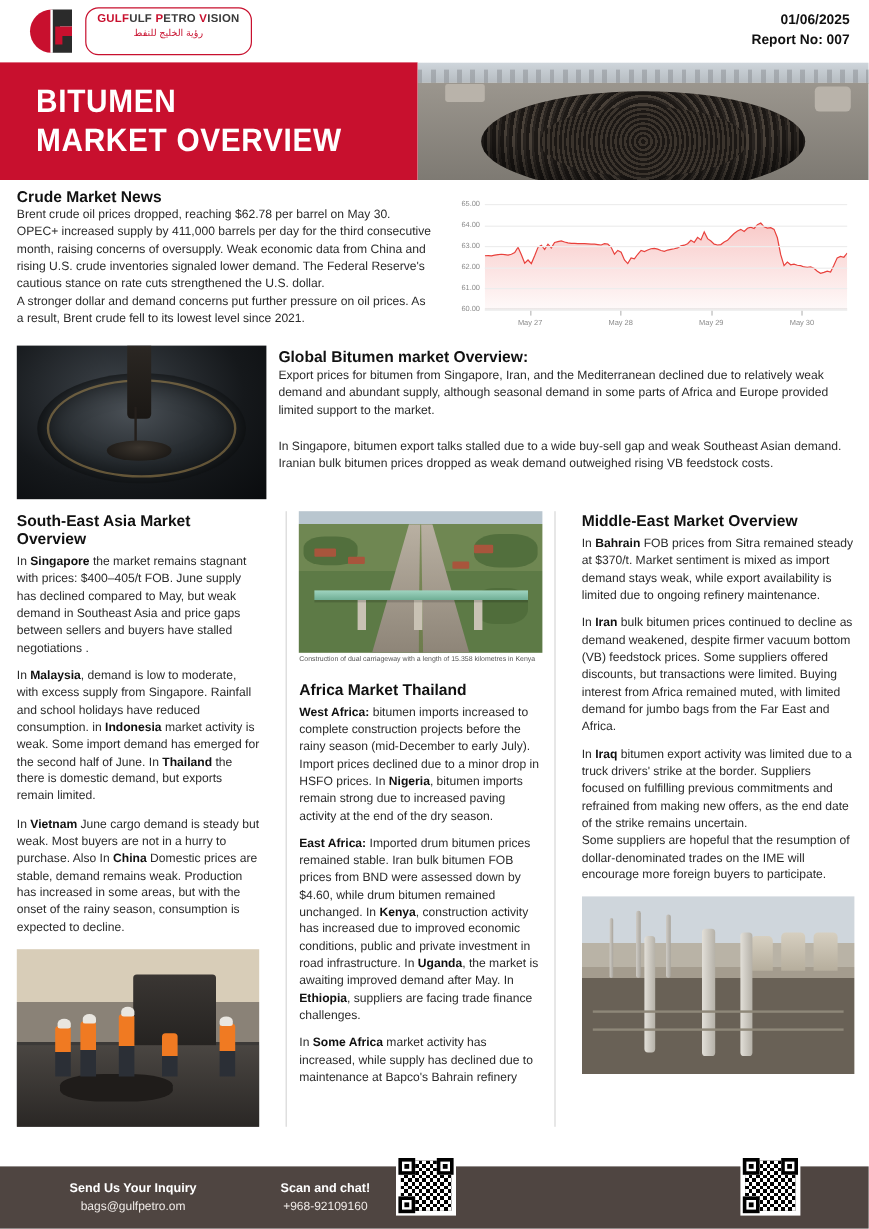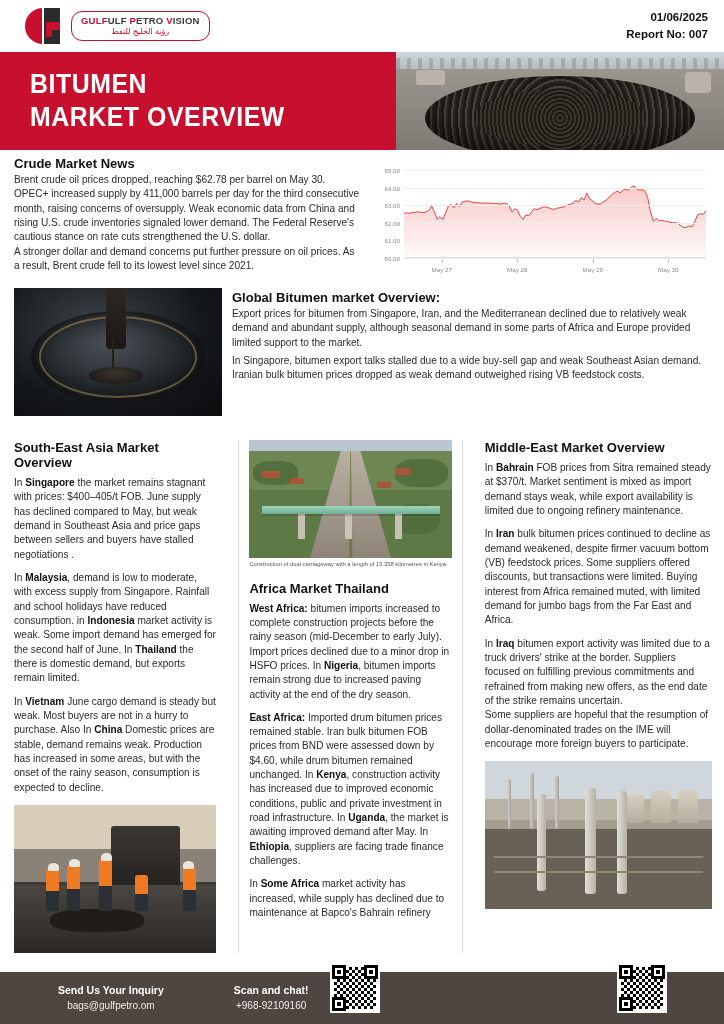--- a/index.html
+++ b/index.html
@@ -14,38 +14,38 @@
 
   
   .header {
     height: 52px;
     display: flex;
     align-items: center;
     justify-content: space-between;
     padding: 0 16px 0 22px;
     background: #ffffff;
   }
-  .logo-wrap { display: flex; align-items: center; gap: 7px; }
+  .logo-wrap { display: flex; gap: 7px; }
   .logo-mark { width: 42px; height: 40px; position: relative; flex: none; }
   .logo-text-box {
     border: 1.1px solid #c8102e;
     border-radius: 11px;
     padding: 3px 9px 3px 9px;
     text-align: center;
     line-height: 1.25;
   }
   .logo-en { font-size: 9.5px; font-weight: bold; letter-spacing: .2px; color: #3a3a3a; white-space: nowrap; }
   .logo-en .red { color: #c8102e; }
   .logo-ar { font-size: 8px; color: #c8102e; letter-spacing: 1.4px; white-space: nowrap; margin-top: 1px; }
   .header-meta { text-align: right; font-size: 11.5px; font-weight: bold; line-height: 1.45; color: #111; }
 
   
   .banner { display: flex; height: 98px; width: 100%; }
   .banner-red {
-    width: 396px; background: #c8102e; color: #fff;
+    width: 348px; background: #c8102e; color: #fff;
     display: flex; flex-direction: column; justify-content: center;
     padding-left: 30px;
   }
   .banner-red .l1, .banner-red .l2 {
     font-family: "Liberation Sans", sans-serif;
     font-weight: bold; font-size: 27px; letter-spacing: .6px;
     line-height: 1.22; transform: scaleX(.92); transform-origin: left center;
   }
   .banner-photo {
     flex: 1; position: relative; overflow: hidden;
@@ -101,21 +101,21 @@
   .pb-rim { position:absolute; left:12%; top:22%; width:76%; height:64%; border-radius:50%;
     border:2px solid rgba(196,160,92,.45); }
   .pb-pour { position:absolute; left:44%; top:0; width:10%; height:48%;
     background: linear-gradient(180deg,#2b2723,#1a1714); border-radius: 0 0 4px 4px; }
   .pb-drip { position:absolute; left:47%; top:40%; width:2px; height:26%; background:#241f1b; }
   .pb-blob { position:absolute; left:36%; top:62%; width:26%; height:13%; border-radius:50%;
     background: radial-gradient(ellipse at 50% 35%, #3a342d, #141210); }
   .global-text { flex: 1; padding-top: 2px; }
 
   
-  .cols { display: flex; gap: 22px; margin-top: 24px; }
+  .cols { display: flex; gap: 22px; margin-top: 10px; }
   .col-left { width: 212px; }
   .col-mid { width: 234px; }
   .col-right { width: 238px; }
   .col-mid.sep { border-left: 1px solid #d8d8d8; border-right: 1px solid #d8d8d8; padding: 0 10px; }
   p.body + p.body { margin-top: 9px; }
 
   .kenya-photo { width: 100%; height: 118px; position: relative; overflow: hidden;
     background: linear-gradient(180deg,#b9c6cf 0 9%, #6f8752 9% 42%, #5d7a46 42% 100%); }
   .kp-road { position:absolute; left:30%; top:9%; width:40%; height:91%;
     background: linear-gradient(180deg,#b9b0a2,#8e8578);
@@ -262,21 +262,21 @@
     <div class="photo-barrel">
       <div class="pb-disc"></div>
       <div class="pb-rim"></div>
       <div class="pb-pour"></div>
       <div class="pb-drip"></div>
       <div class="pb-blob"></div>
     </div>
     <div class="global-text">
       <h2 class="sec-title">Global Bitumen market Overview:</h2>
       <p class="body">Export prices for bitumen from Singapore, Iran, and the Mediterranean declined due to relatively weak demand and abundant supply, although seasonal demand in some parts of Africa and Europe provided limited support to the market.</p>
-      <p class="body" style="margin-top:4px">In Singapore, bitumen export talks stalled due to a wide buy-sell gap and weak Southeast Asian demand. Iranian bulk bitumen prices dropped as weak demand outweighed rising VB feedstock costs.</p>
+      <p class="body" style="margin-top:16px">In Singapore, bitumen export talks stalled due to a wide buy-sell gap and weak Southeast Asian demand. Iranian bulk bitumen prices dropped as weak demand outweighed rising VB feedstock costs.</p>
     </div>
   </div>
 
   <div class="cols">
 
     <div class="col-left">
       <h2 class="sec-title">South-East Asia Market Overview</h2>
       <p class="body" style="margin-top:6px">
         <span>In </span><b>Singapore</b><span> the market remains stagnant with prices: $400–405/t FOB. June supply has declined compared to May, but weak demand in Southeast Asia and price gaps between sellers and buyers have stalled negotiations .</span>
       </p>

